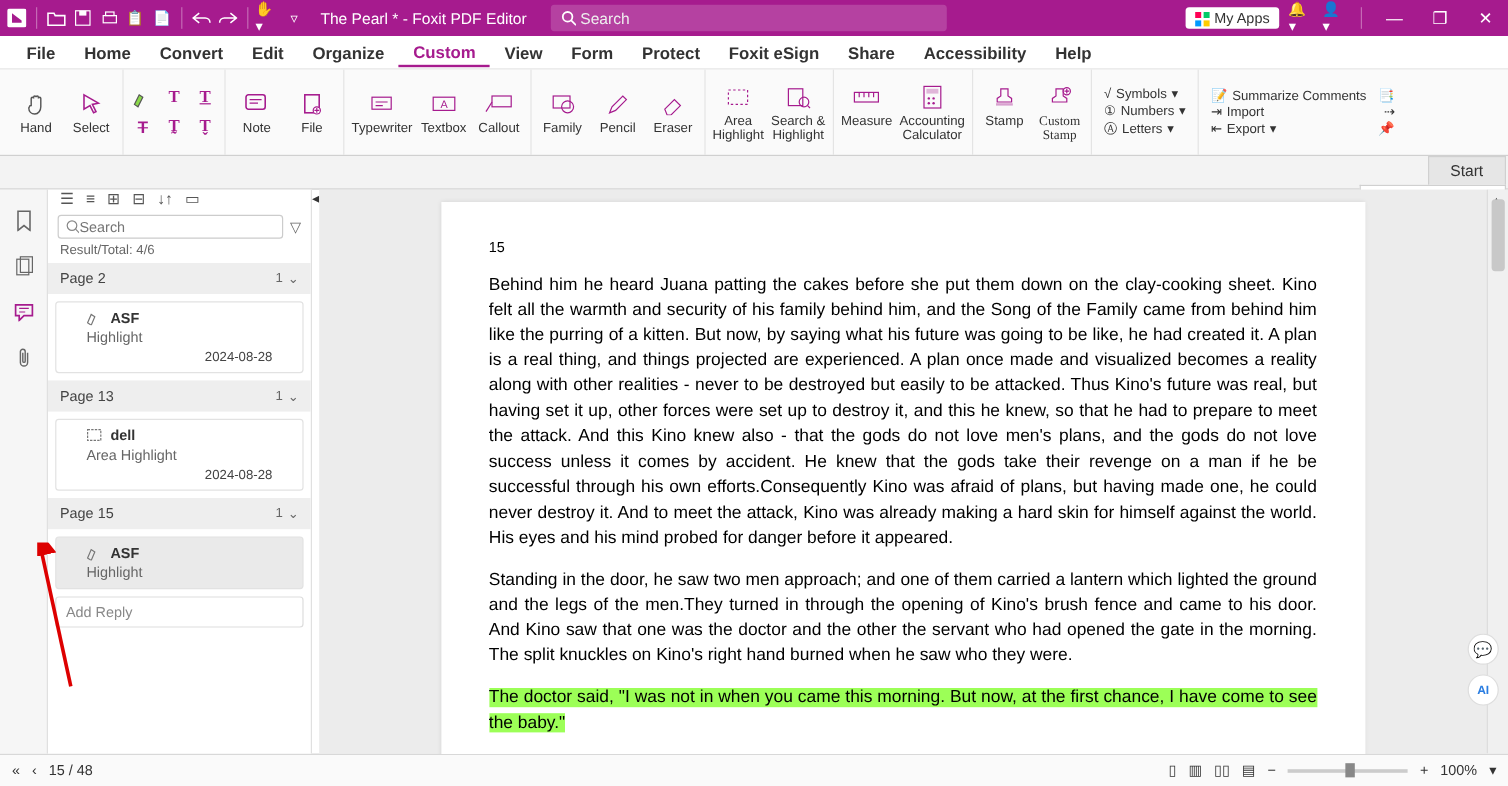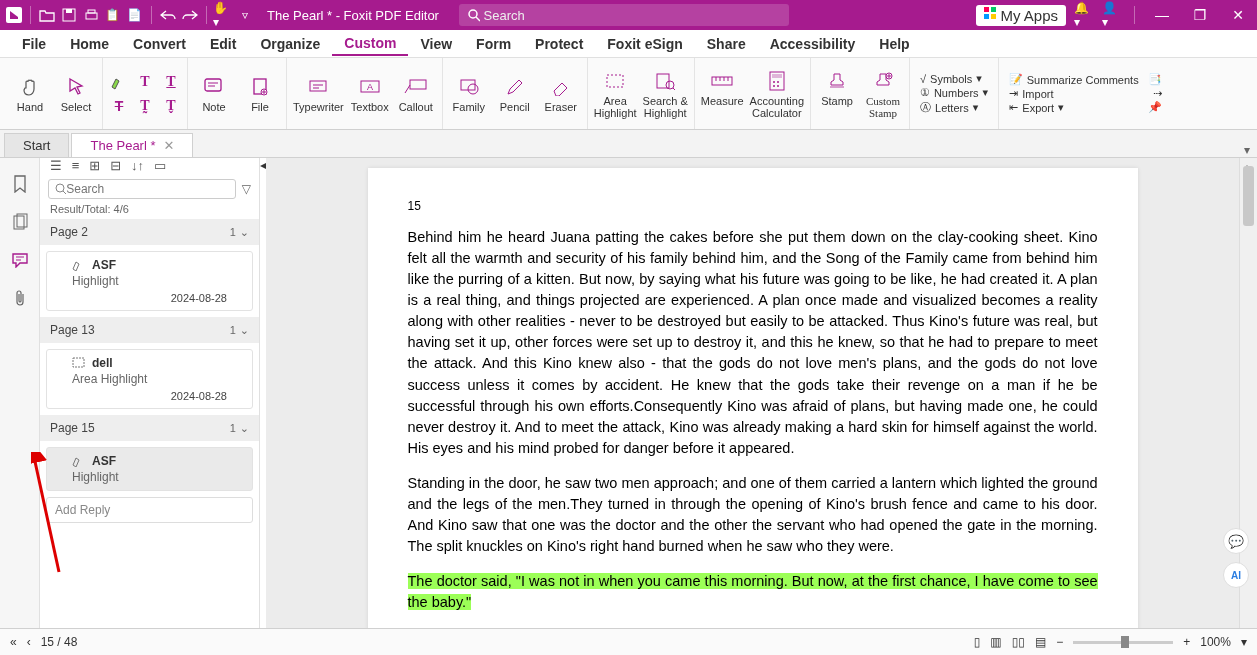--- a/index.html
+++ b/index.html
@@ -8,21 +8,21 @@
 
 .titlebar { height: 30px; background: #a61b8e; display: flex; align-items: center; padding: 0 4px; color: #fff; }
 .titlebar .tb-left { display: flex; align-items: center; gap: 2px; }
 .titlebar .tb-icon { width: 20px; height: 20px; display: flex; align-items: center; justify-content: center; }
 .titlebar .sep { width: 1px; height: 18px; background: rgba(255,255,255,.35); margin: 0 4px; }
 .titlebar .doc-title { margin-left: 12px; font-size: 13px; }
 .titlebar .search { margin-left: 20px; display: flex; align-items: center; background: rgba(255,255,255,.17); border-radius: 3px; height: 22px; width: 330px; padding: 0 8px; }
 .titlebar .search input { background: transparent; border: none; outline: none; color: #fff; font-size: 13px; width: 100%; }
 .titlebar .search input::placeholder { color: #eee; }
 .titlebar .tb-right { margin-left: auto; display: flex; align-items: center; gap: 8px; }
-.titlebar .myapps { background: #fff; color: #333; padding: 2px 8px; border-radius: 3px; display: flex; align-items: flex-start; gap: 4px; font-size: 15px; }
+.titlebar .myapps { background: #fff; color: #333; padding: 2px 8px; border-radius: 3px; display: flex; align-items: flex-end; gap: 4px; font-size: 12px; }
 .titlebar .myapps::before { content: ""; width: 12px; height: 12px; display: inline-block; background:
   linear-gradient(#f05, #f05) 0 0/5px 5px no-repeat,
   linear-gradient(#0c6, #0c6) 7px 0/5px 5px no-repeat,
   linear-gradient(#09f, #09f) 0 7px/5px 5px no-repeat,
   linear-gradient(#fc0, #fc0) 7px 7px/5px 5px no-repeat; }
 .winbtn { width: 30px; text-align: center; font-size: 14px; }
 
 
 .menubar { height: 28px; display: flex; align-items: center; padding: 0 10px; background: #fff; border-bottom: 1px solid #e0e0e0; }
 .menubar .menu-item { padding: 3px 12px; font-size: 14px; font-weight: 600; color: #333; }
@@ -33,21 +33,21 @@
 .ribbon .grp { display: flex; flex-direction: column; align-items: center; justify-content: center; padding: 0 6px; border-right: 1px solid #e4e4e4; }
 .ribbon .bigbtn { display: flex; flex-direction: column; align-items: center; gap: 2px; min-width: 40px; }
 .ribbon .bigbtn .ri { width: 24px; height: 24px; display: flex; align-items: center; justify-content: center; }
 .ribbon .bigbtn .lbl { font-size: 11px; text-align: center; line-height: 12px; }
 .ribbon .row { display: flex; gap: 6px; }
 .ribbon .smallicon { width: 20px; height: 20px; display: flex; align-items: center; justify-content: center; }
 .ribbon .textlist { display: flex; flex-direction: column; gap: 1px; font-size: 11px; padding: 0 4px; }
 .ribbon .textlist div { display: flex; align-items: center; gap: 4px; white-space: nowrap; }
 
 
-.doctabs { height: 28px; background: #f3f3f3; border-bottom: 1px solid #d0d0d0; display: flex; align-items: flex-end; padding-left: 4px; }
+.doctabs { height: 28px; background: #f3f3f3; border-bottom: 1px solid #d0d0d0; display: flex; align-items: flex-end; padding-left: 4px; flex-direction: column; }
 .doctabs .tab { padding: 4px 18px; background: #e6e6e6; border: 1px solid #d0d0d0; border-bottom: none; font-size: 13px; margin-right: 2px; display: flex; align-items: center; gap: 8px; }
 .doctabs .tab.active { background: #fff; color: #a61b8e; }
 .doctabs .tab .x { color: #999; }
 .doctabs .expand { margin-left: auto; width: 20px; text-align: center; color: #666; }
 
 
 .main { display: flex; height: 470px; position: relative; }
 .sidestrip { width: 40px; background: #f6f6f6; border-right: 1px solid #e0e0e0; display: flex; flex-direction: column; align-items: center; gap: 18px; padding-top: 16px; }
 .sidestrip .ss-icon { width: 20px; height: 20px; display: flex; align-items: center; justify-content: center; color: #666; }
 .sidestrip .ss-icon.active { color: #a61b8e; }

